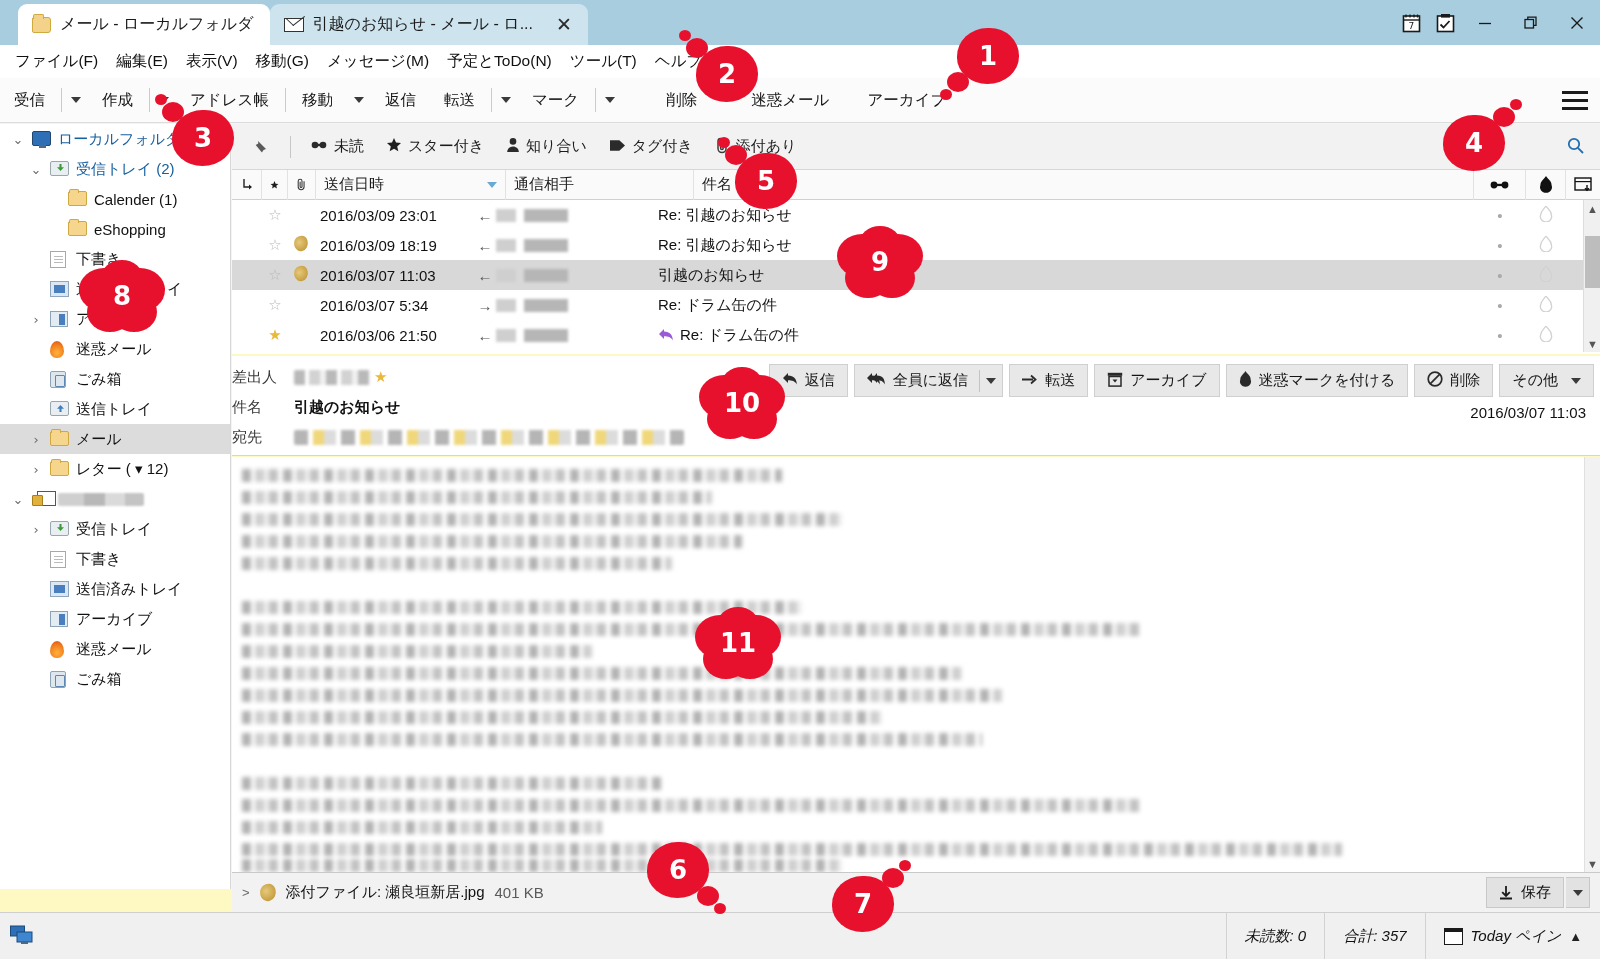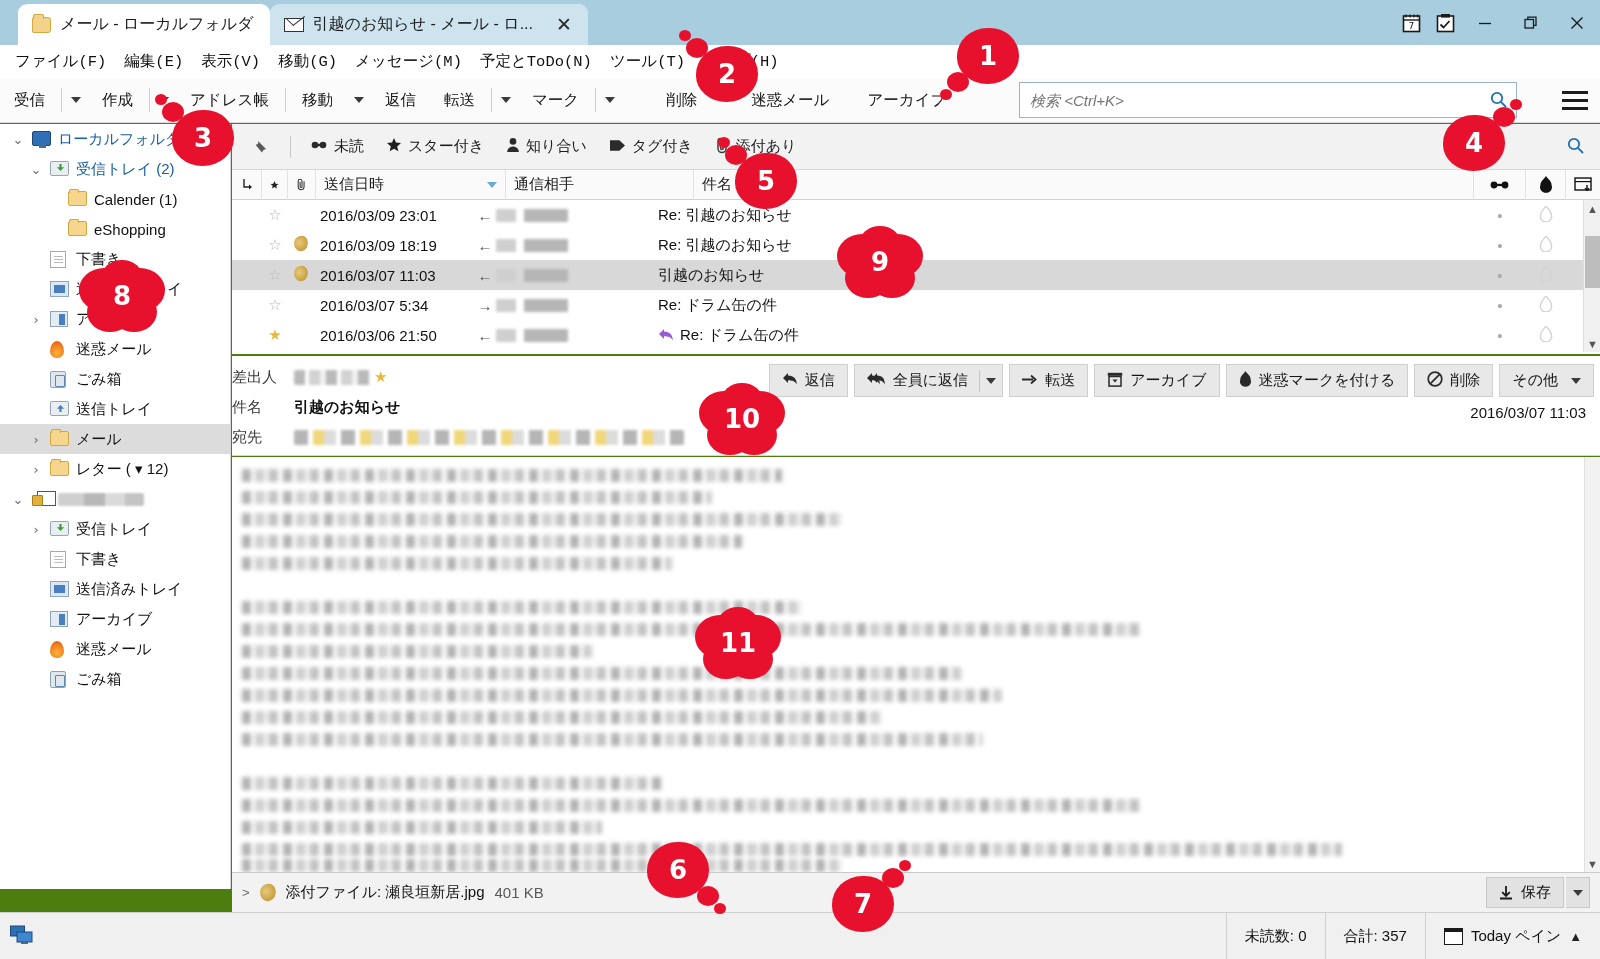--- a/index.html
+++ b/index.html
@@ -8,21 +8,21 @@
     width: 1600px; height: 959px;
     overflow: hidden;
     font-family: "Liberation Sans", "DejaVu Sans", sans-serif;
     font-size: 15px;
     color: #111;
     background: #ffffff;
   }
   #app {
     position: relative;
     width: 1600px; height: 959px;
-    background: #4d7c0f;
+    background: #fef9c3;
   }
 
   
   .titlebar {
     position: absolute; left: 0; top: 0; width: 1600px; height: 45px;
     background: #a7cddf;
     display: flex; align-items: flex-end;
   }
   .tabstrip { display: flex; align-items: flex-end; height: 45px; padding-left: 18px; }
   .tab {
@@ -64,21 +64,20 @@
     width: 46px; height: 45px; display: flex; align-items: center; justify-content: center;
     color: #1a1a1a; font-size: 17px;
   }
   .winctl .wbtn.appicon { width: 34px; }
 
   
   .menubar {
     position: absolute; left: 0; top: 45px; width: 1600px; height: 33px;
     background: #ffffff; display: flex; align-items: center; padding-left: 6px;
     font-size: 15.5px;
-    font-family: Liberation Mono, monospace;
   }
   .menubar .mi { padding: 3px 9px; white-space: nowrap; color: #101010; }
 
   
   .maintool {
     position: absolute; left: 0; top: 78px; width: 1600px; height: 45px;
     background: #fbfbfb; border-bottom: 1px solid #dcdcdc;
     display: flex; align-items: center;
   }
   .tbtn {
@@ -234,21 +233,21 @@
   }
   .savecaret { position: absolute; right: 10px; top: 4px; height: 31px; width: 24px; display:flex;align-items:center;justify-content:center;background:#e2e2e2;border:1px solid #c8c8c8;border-left:none;}
 
   
   .statusbar {
     position: absolute; left: 0; top: 912px; width: 1600px; height: 47px;
     background: #f0f0f0; border-top: 1px solid #cfcfcf; display: flex; align-items: center; font-size: 15px;
   }
   .taskicon { width: 46px; display: flex; align-items: center; justify-content: center; }
   .statusfill { flex: 1; }
-  .sseg { padding: 12px 18px; border-left: 1px solid #d2d2d2; height: 47px; display: flex; align-items: center; gap: 8px; white-space: nowrap; }
+  .sseg { padding: 12px 18px; border-left: 1px solid #d2d2d2; height: 47px; display: flex; align-items: center; gap: 8px; white-space: nowrap; font-style: italic; }
   .cal-glyph { width: 19px; height: 17px; border: 1.6px solid #1a1a1a; position: relative; background: #fff; font-size: 10px; display:flex;align-items:flex-end;justify-content:center;}
   .cal-glyph::before { content:""; position:absolute; left:-1px; top:-1px; right:-1px; height:4px; background:#1a1a1a; }
 
   
   .callout {
     position: absolute; width: 62px; height: 56px; display: flex; align-items: center; justify-content: center;
     color: #ffffff; font-weight: bold; font-size: 26px;
     font-family: "DejaVu Sans", sans-serif;
     background: #e8112d;
     border-radius: 50% 48% 52% 50% / 52% 50% 50% 48%;
@@ -370,29 +369,20 @@
         <i class="caret"></i>
       </div>
     <div style="width:30px"></div>
     <div class="tbtn">削除</div>
     <div style="width:26px"></div>
     <div class="tbtn">迷惑メール</div>
     <div style="width:10px"></div>
     <div class="tbtn">アーカイブ</div>
   </div>
 
-  <div class="searchwrap">
-    <input type="text" value="" placeholder="検索 &lt;Ctrl+K&gt;" style="">
-    <span class="magnifier">
-      <svg width="20" height="20" viewBox="0 0 20 20">
-          <circle cx="8" cy="8" r="5.2" fill="none" stroke="#1f6fb2" stroke-width="1.8"></circle>
-          <path d="M11.9 11.9L17 17" stroke="#1f6fb2" stroke-width="1.8"></path>
-        </svg>
-    </span>
-  </div>
   <div class="hamburger">
     <span></span>
     <span></span>
     <span></span>
   </div>
 
   <div class="folderpane">
     <div id="folder-rows">
         <div class="frow">
           <span class="findent" style="width: 0px;"></span>
@@ -926,21 +916,21 @@
       </div>
       <div class="callout c-tail-tr" style="left: 832px; top: 876px;">
         <span>7</span>
       </div>
       <div class="callout c-cloud" style="left: 91px; top: 268px;">
         <span>8</span>
       </div>
       <div class="callout c-cloud" style="left: 849px; top: 234px;">
         <span>9</span>
       </div>
-      <div class="callout c-cloud" style="left: 711px; top: 391px;">
+      <div class="callout c-cloud" style="left: 711px; top: 375px;">
         <span>10</span>
       </div>
       <div class="callout c-cloud" style="left: 707px; top: 615px;">
         <span>11</span>
       </div>
     </div>
 
 </div>
 
 </body></html>

